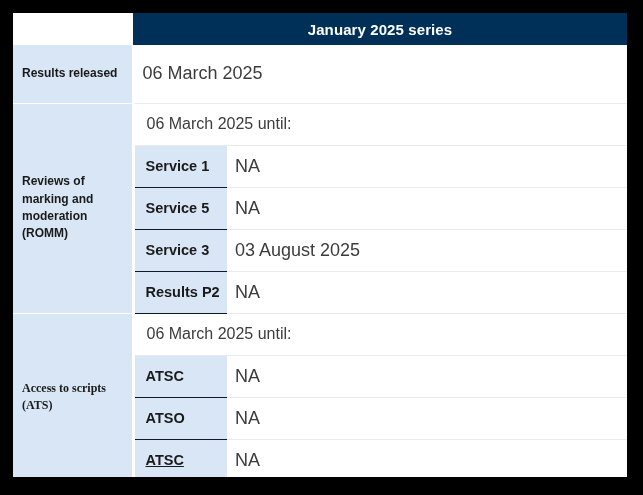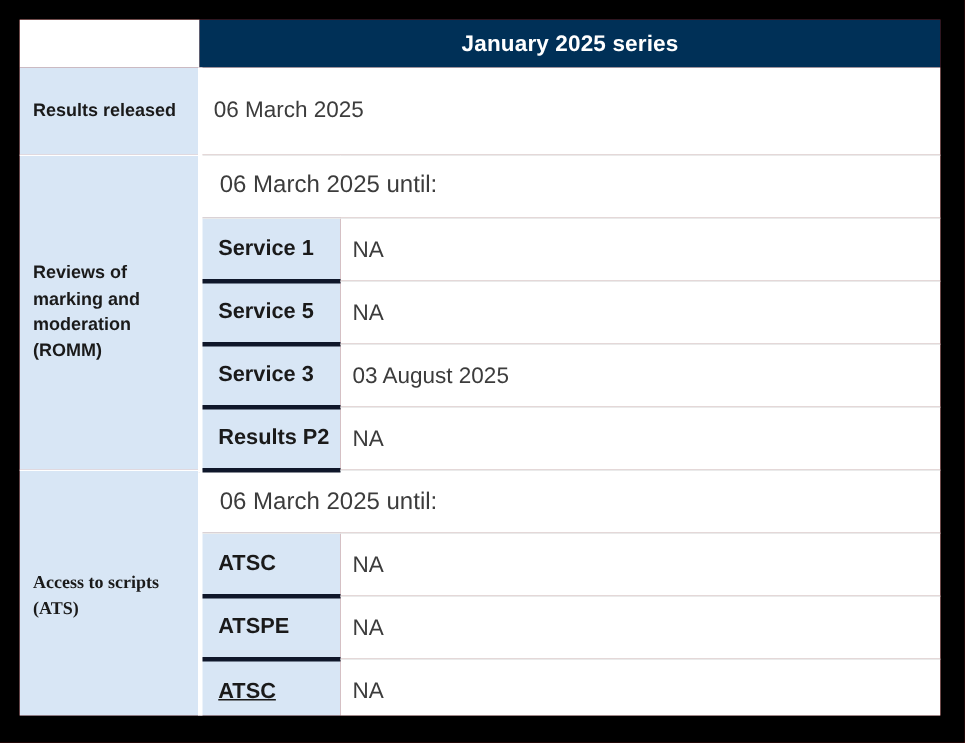--- a/index.html
+++ b/index.html
@@ -11,21 +11,21 @@
     overflow: hidden;
     font-family: "Liberation Sans", sans-serif;
   }
 
   .page {
     position: absolute;
     left: 13px;
     top: 13px;
     width: 614px;
     height: 464px;
-    background: #7f1d1d;
+    background: #fca5a5;
     overflow: hidden;
   }
 
   table.schedule {
     width: 100%;
     height: 100%;
     border-collapse: collapse;
     table-layout: fixed;
   }
 
@@ -60,30 +60,30 @@
   .rowhead.last { border-bottom: none; font-family: Liberation Serif, serif; }
 
   
   .sublabel {
     background: #d8e6f5;
     color: #1a1a1a;
     font-size: 14.5px;
     font-weight: bold;
     vertical-align: middle;
     padding: 8px 8px 8px 11px;
-    border-bottom: 3px solid #0f172a;
+    border-bottom: 1px solid #0f172a;
     white-space: nowrap;
   }
   .sublabel.last { border-bottom: none; text-decoration: underline; }
 
   
   .value {
     background: #ffffff;
     color: #3c3c3c;
-    font-size: 15px;
+    font-size: 18px;
     vertical-align: middle;
     padding: 8px 8px 8px 8px;
     border-bottom: 1px solid #eaeaea;
   }
   .value.nobottom { border-bottom: none; }
 
   
   .untilrow {
     background: #ffffff;
     color: #3c3c3c;
@@ -151,21 +151,21 @@
         <td class="rowhead gutter last" rowspan="4">Access to scripts (ATS)</td>
         <td class="untilrow" colspan="2">06 March 2025 until:</td>
       </tr>
 
       <tr class="r-service">
         <td class="sublabel">ATSC</td>
         <td class="value">NA</td>
       </tr>
 
       <tr class="r-service">
-        <td class="sublabel">ATSPE</td>
+        <td class="sublabel">ATSO</td>
         <td class="value">NA</td>
       </tr>
 
       <tr class="r-service">
         <td class="sublabel last">ATSC</td>
         <td class="value nobottom">NA</td>
       </tr>
 
     </tbody>
   </table>

